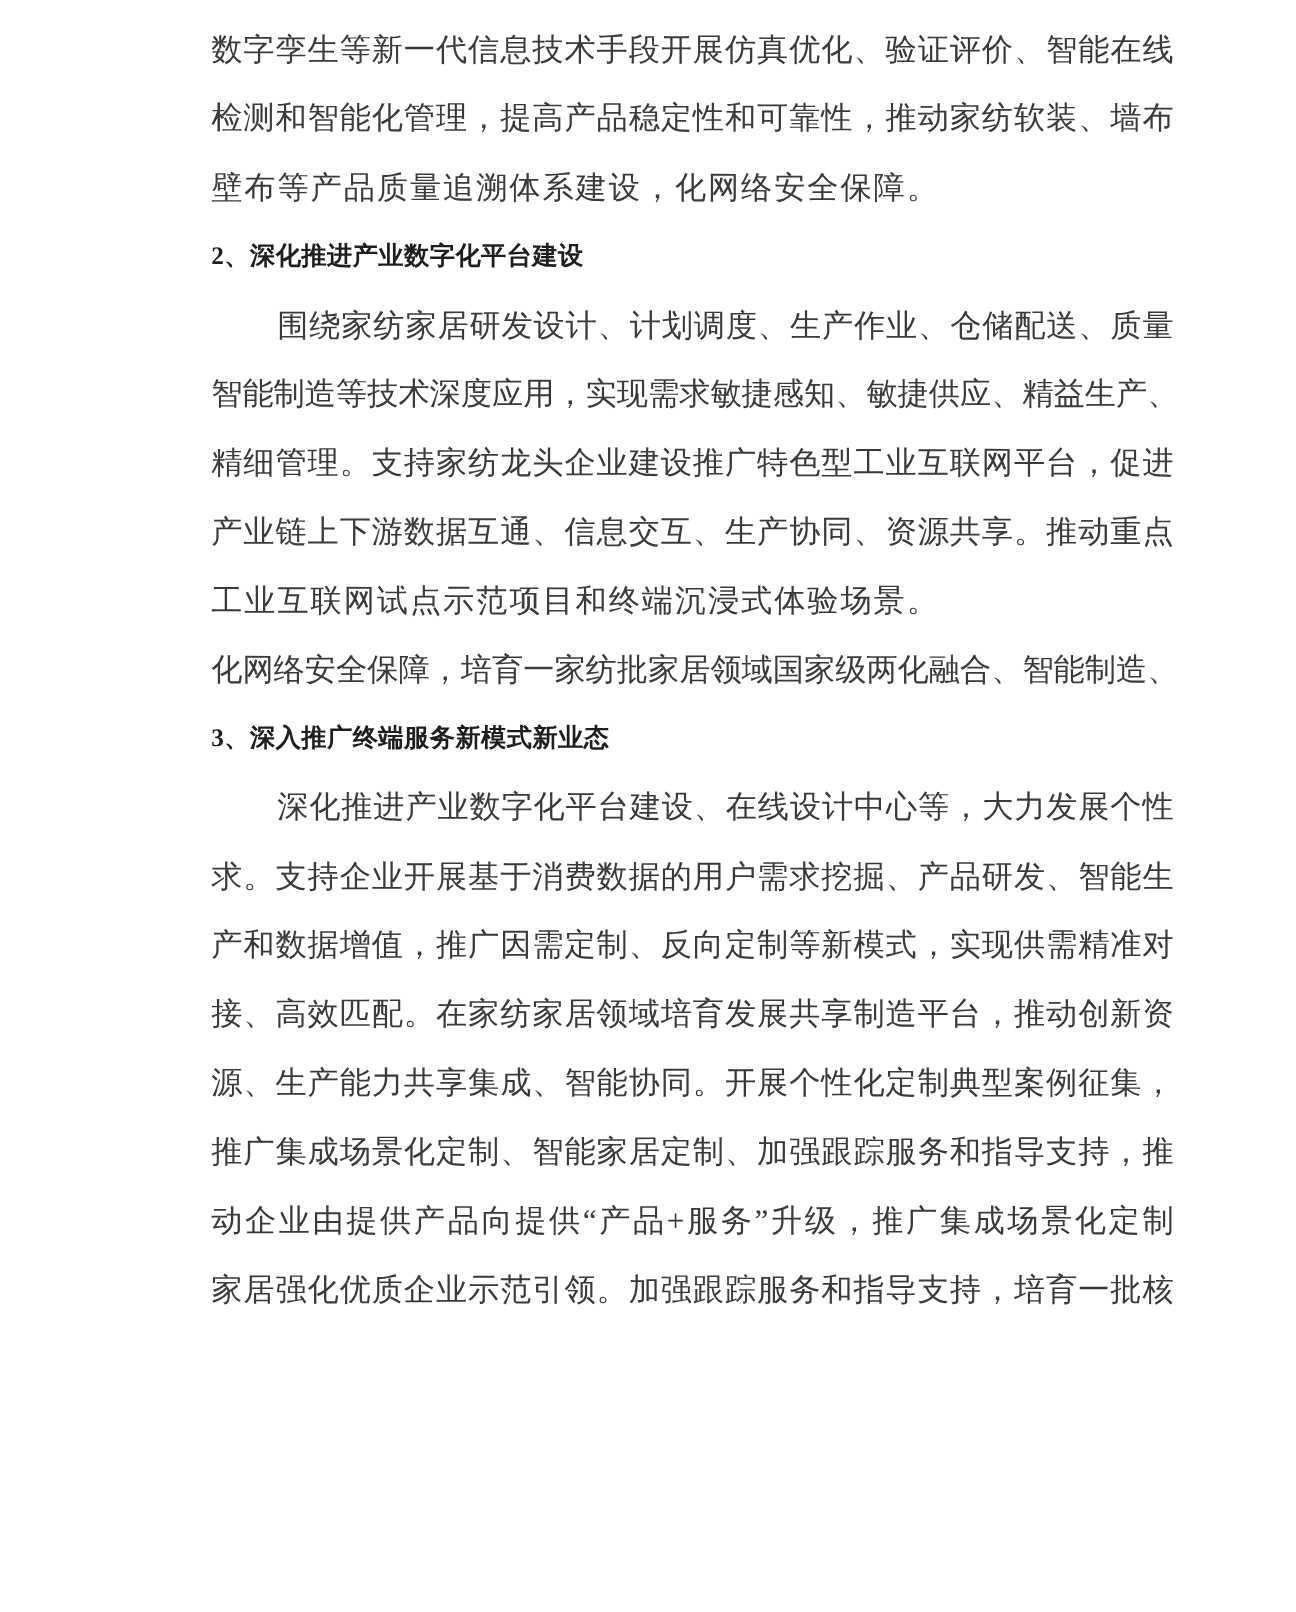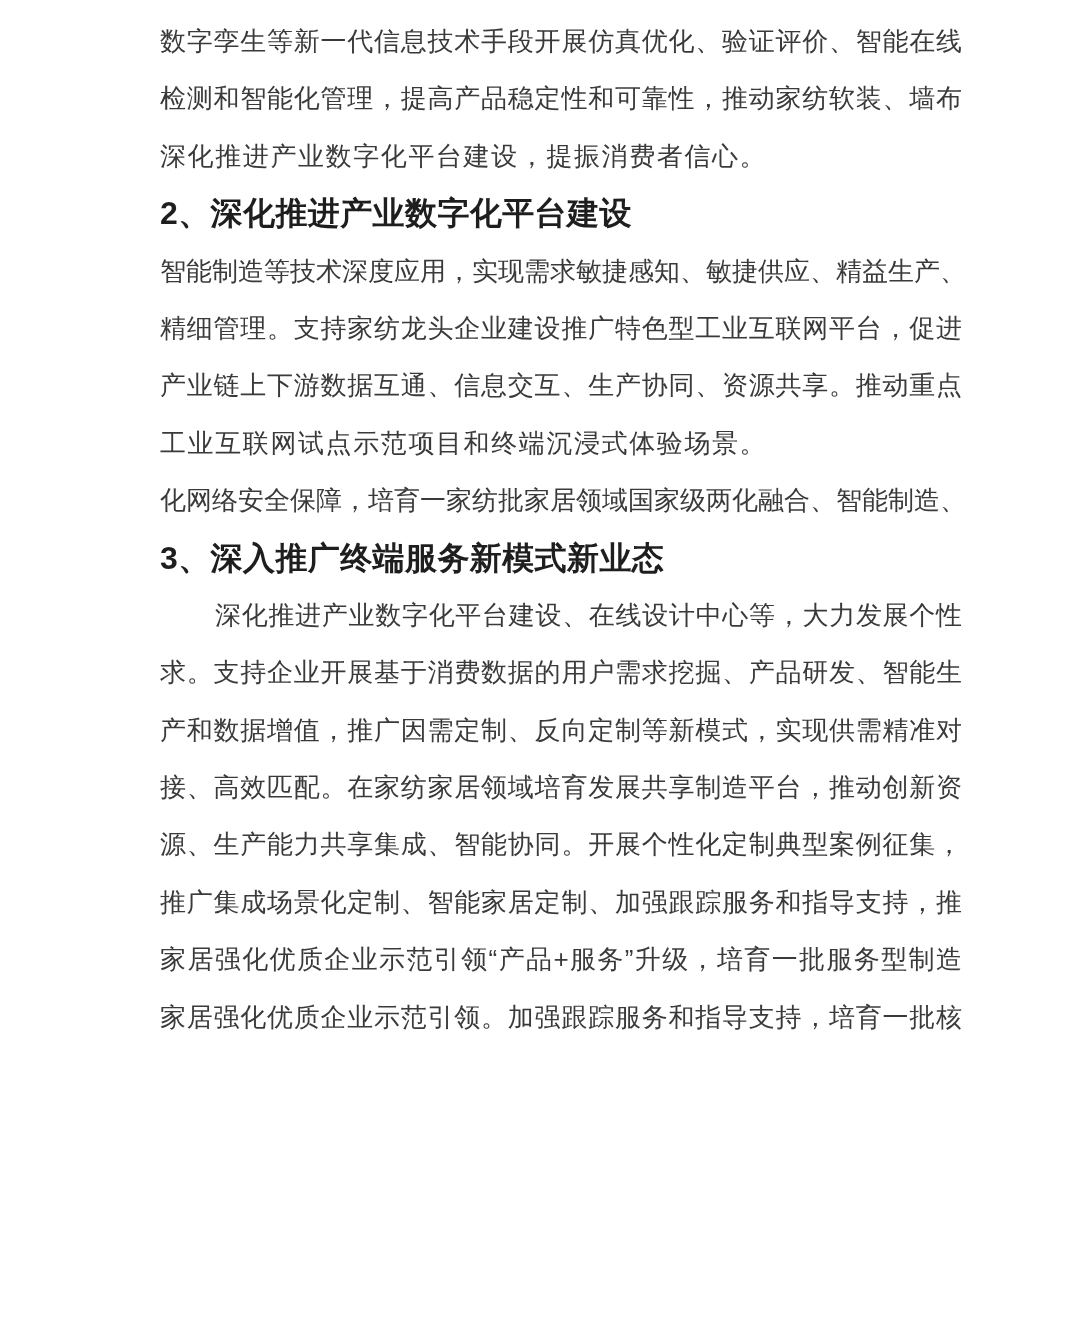--- a/index.html
+++ b/index.html
@@ -8,24 +8,24 @@
       background: #ffffff;
     }
     body {
       width: 1080px;
       height: 1343px;
       overflow: hidden;
       position: relative;
     }
     .page {
       position: absolute;
-      left: 160px;
+      left: 176px;
       top: 13px;
       width: 802px;
-      font-family: Liberation Sans, sans-serif;
+      font-family: Liberation Serif, serif;
       font-size: 26px;
       color: #3a3a3a;
       line-height: 57.4px;
     }
     .line {
       height: 57.4px;
       white-space: nowrap;
       text-align: justify;
       text-align-last: justify;
       overflow: hidden;
@@ -36,49 +36,50 @@
       letter-spacing: 1.6px;
     }
     .line.indent {
       padding-left: 55px;
     }
     .heading {
       height: 57.4px;
       white-space: nowrap;
       font-weight: bold;
       color: #1e1e1e;
-      font-size: 32px;
+      font-size: 21px;
       letter-spacing: 0.4px;
     }
   </style>
 </head>
 <body>
 
 <div class="page">
 
   <div>
     <div class="line">数字孪生等新一代信息技术手段开展仿真优化、验证评价、智能在线</div>
     <div class="line">检测和智能化管理，提高产品稳定性和可靠性，推动家纺软装、墙布</div>
-    <div class="line last">深化推进产业数字化平台建设，提振消费者信心。</div>
+    <div class="line last">壁布等产品质量追溯体系建设，化网络安全保障。</div>
   </div>
 
   <div class="heading">2、深化推进产业数字化平台建设</div>
   <div>
+    <div class="line indent">围绕家纺家居研发设计、计划调度、生产作业、仓储配送、质量</div>
     <div class="line">智能制造等技术深度应用，实现需求敏捷感知、敏捷供应、精益生产、</div>
     <div class="line">精细管理。支持家纺龙头企业建设推广特色型工业互联网平台，促进</div>
     <div class="line">产业链上下游数据互通、信息交互、生产协同、资源共享。推动重点</div>
     <div class="line last">工业互联网试点示范项目和终端沉浸式体验场景。</div>
     <div class="line">化网络安全保障，培育一家纺批家居领域国家级两化融合、智能制造、</div>
   </div>
 
   <div class="heading">3、深入推广终端服务新模式新业态</div>
   <div>
     <div class="line indent">深化推进产业数字化平台建设、在线设计中心等，大力发展个性</div>
     <div class="line">求。支持企业开展基于消费数据的用户需求挖掘、产品研发、智能生</div>
     <div class="line">产和数据增值，推广因需定制、反向定制等新模式，实现供需精准对</div>
     <div class="line">接、高效匹配。在家纺家居领域培育发展共享制造平台，推动创新资</div>
     <div class="line">源、生产能力共享集成、智能协同。开展个性化定制典型案例征集，</div>
     <div class="line">推广集成场景化定制、智能家居定制、加强跟踪服务和指导支持，推</div>
-    <div class="line">家居强化优质企业示范引领“产品+服务”升级，培育一批服务型制造</div>
+    <div class="line">动企业由提供产品向提供“产品+服务”升级，推广集成场景化定制</div>
     <div class="line">家居强化优质企业示范引领。加强跟踪服务和指导支持，培育一批核</div>
   </div>
 
 </div>
 
 </body></html>

